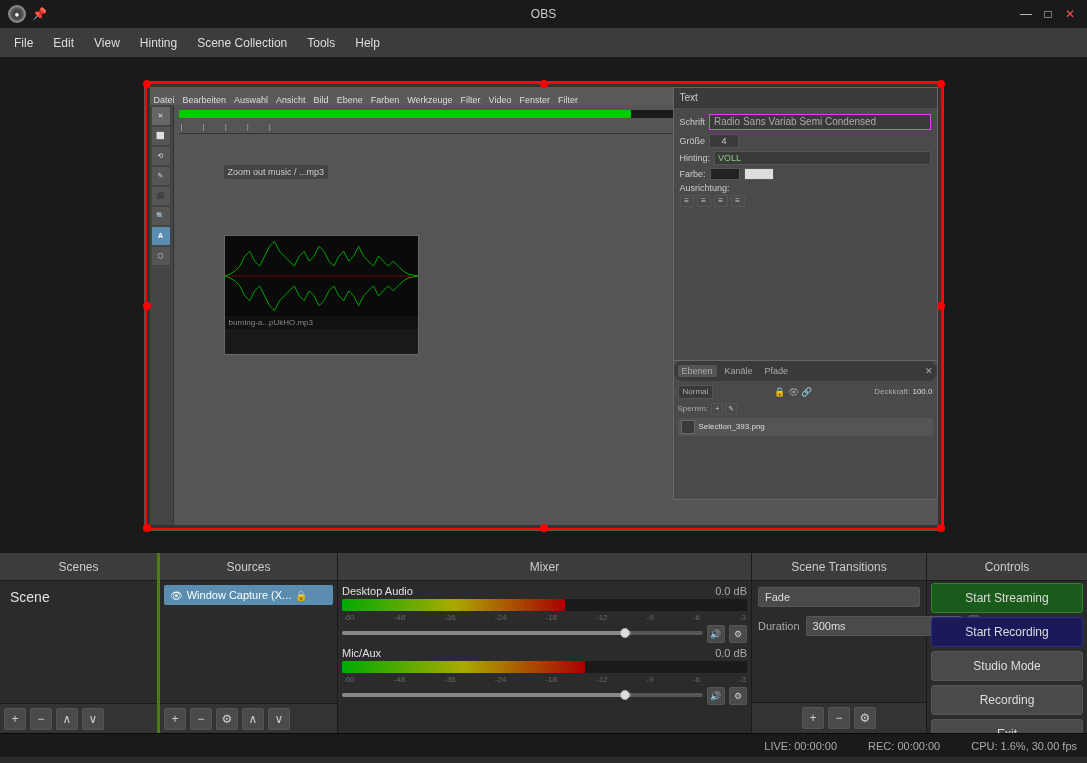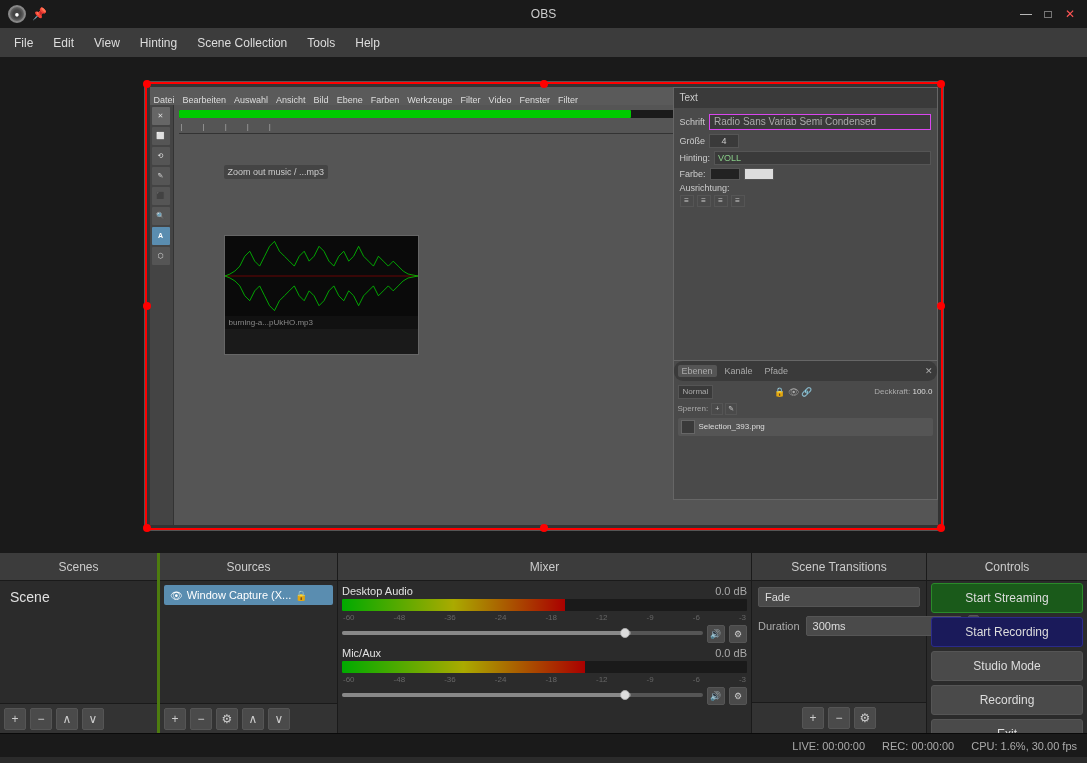--- a/index.html
+++ b/index.html
@@ -388,21 +388,21 @@
     .control-btn.stream { background: #1a5a1a; border-color: #2a8a2a; }
     .control-btn.record { background: #1a1a5a; border-color: #2a2a8a; }
     
     #statusbar {
       height: 24px;
       background: #1a1a1a;
       display: flex;
       align-items: center;
       justify-content: flex-end;
       padding: 0 10px;
-      gap: 17px;
+      gap: 31px;
       font-size: 11px;
       color: #aaa;
       border-top: 1px solid #0a0a0a;
       flex-shrink: 0;
     }
     .status-item {
       display: flex;
       align-items: center;
       gap: 4px;
     }

